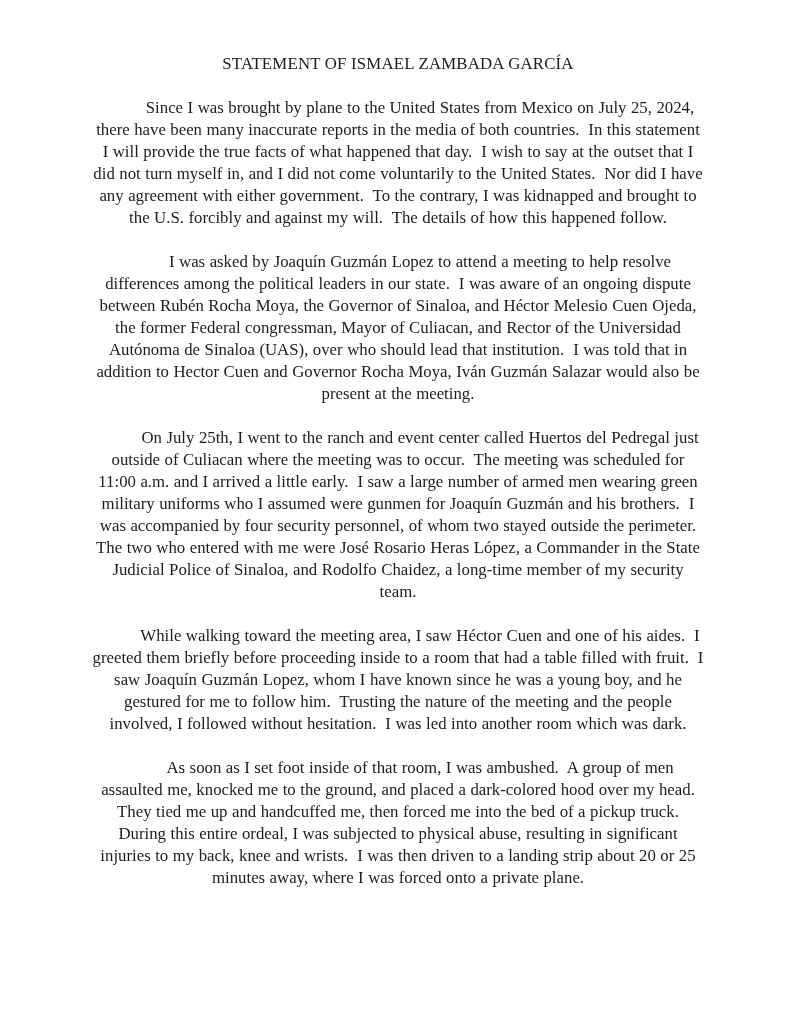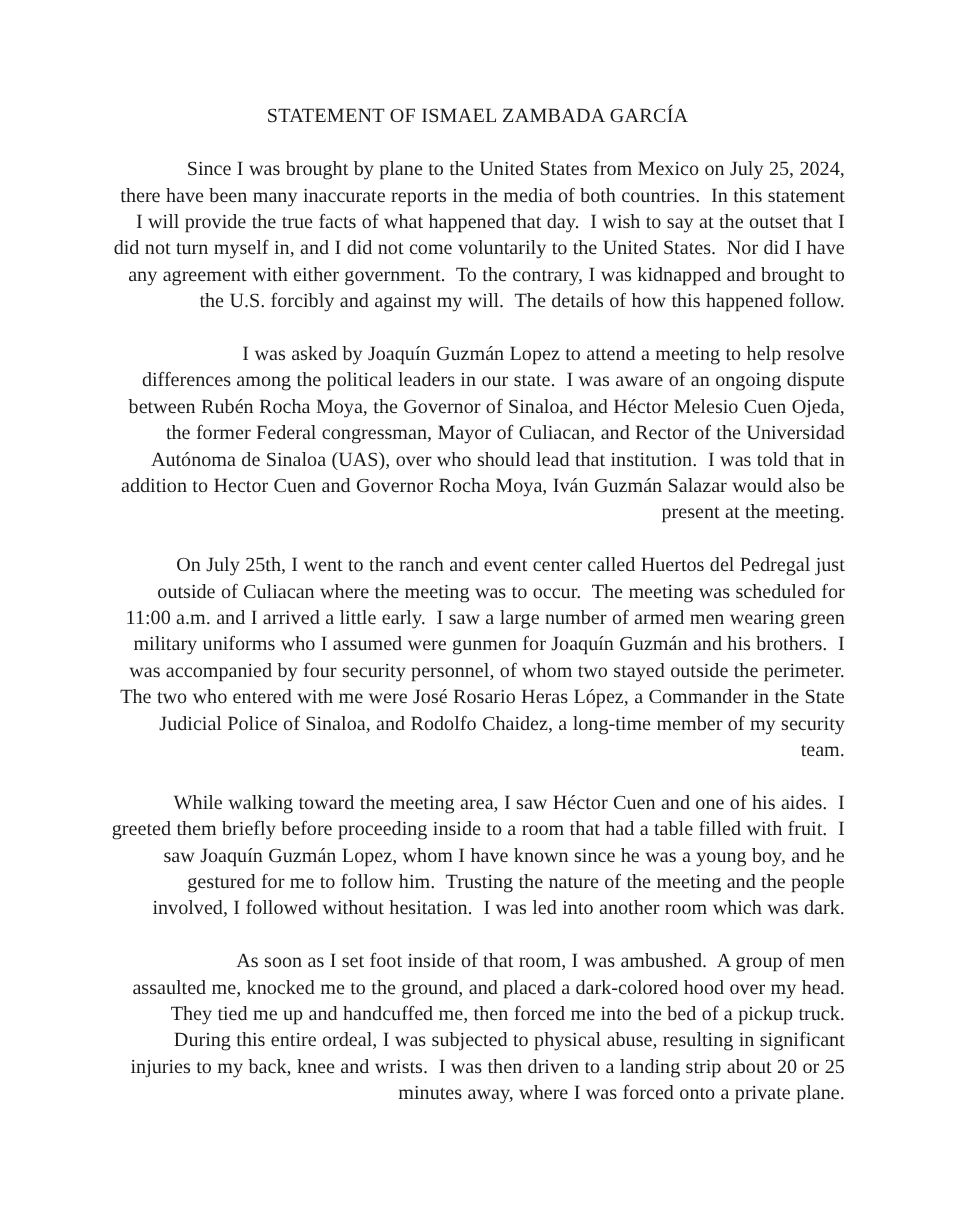--- a/index.html
+++ b/index.html
@@ -7,40 +7,40 @@
     padding: 0;
     background: #ffffff;
   }
   .page {
     position: relative;
     width: 796px;
     height: 1024px;
     margin: 0 auto;
     background: #ffffff;
     box-sizing: border-box;
-    padding: 86px 92px 60px 92px;
+    padding: 53px 92px 60px 92px;
     overflow: hidden;
     font-family: "Liberation Serif", "DejaVu Serif", serif;
     color: #1c1c1c;
   }
   .doc-title {
     font-size: 16.8px;
     font-weight: normal;
     text-align: center;
     line-height: 22px;
     margin: 0 0 22px 0;
     letter-spacing: 0.2px;
     white-space: pre-wrap;
   }
   .doc-body p {
     font-size: 16.8px;
     line-height: 22px;
     margin: 0 0 22px 0;
     text-indent: 44px;
-    text-align: right;
+    text-align: center;
     white-space: pre-wrap;
     word-spacing: 0.3px;
   }
   .doc-body p:last-child {
     margin-bottom: 10px;
   }
 </style>
 </head>
 <body>
 

